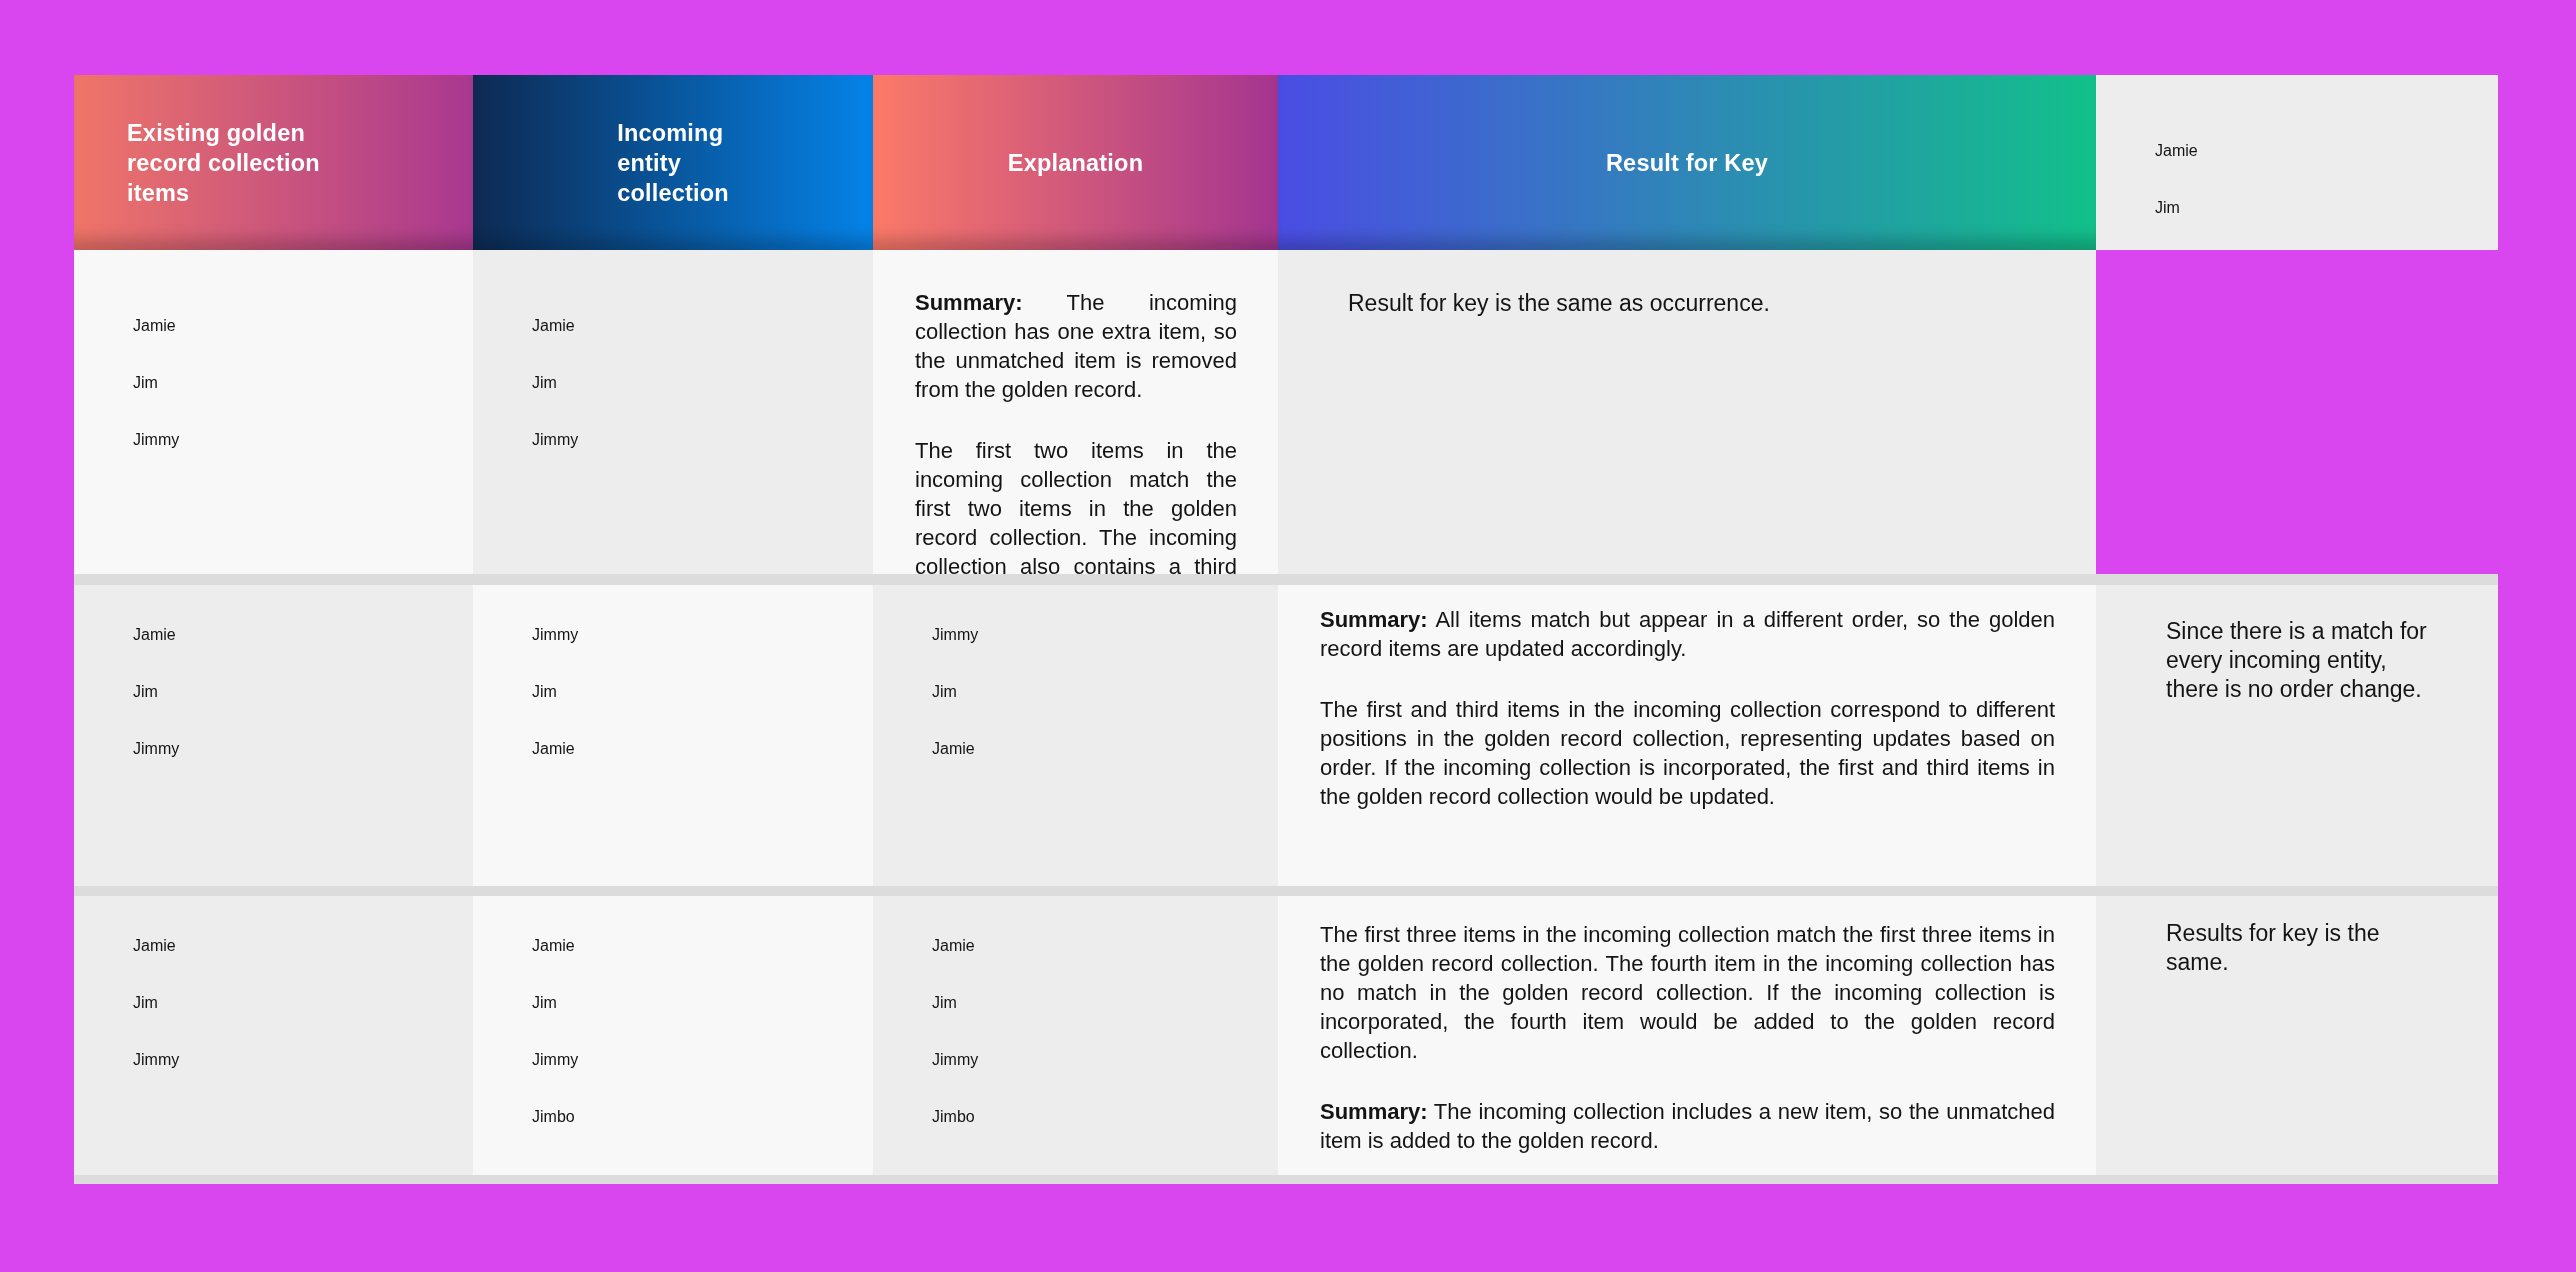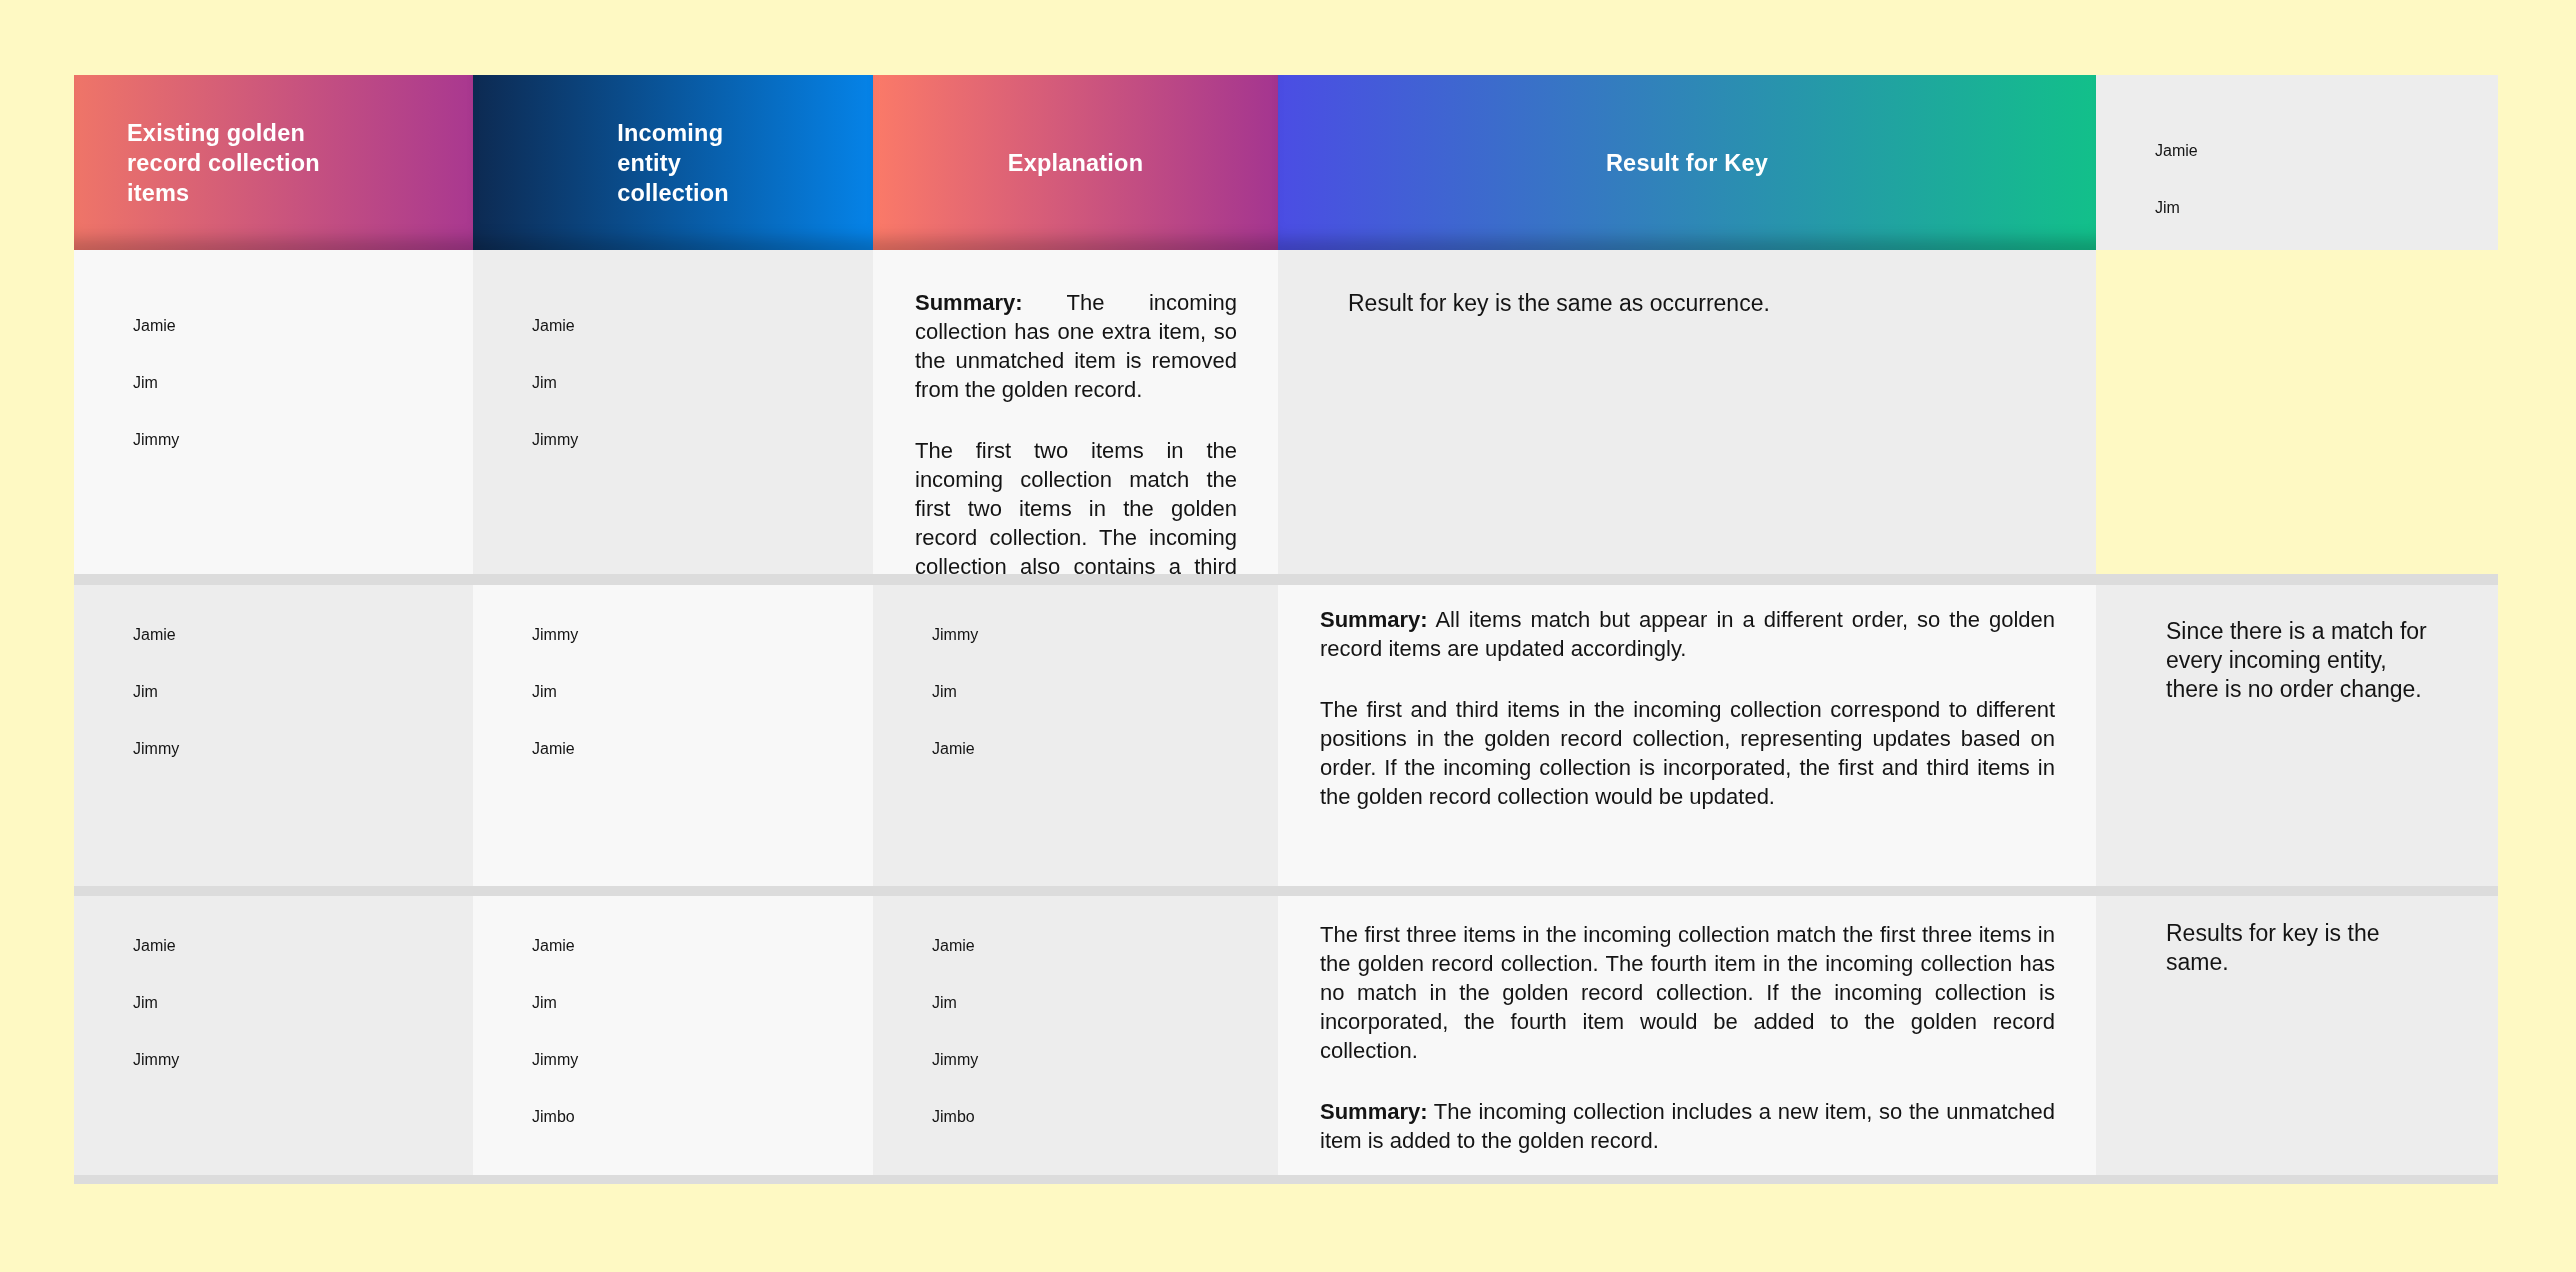--- a/index.html
+++ b/index.html
@@ -1,20 +1,20 @@
 <!DOCTYPE html>
 <html style="font-size:12px"><head>
 <meta charset="utf-8">
 <style>
   html,body{margin:0;padding:0;background:#ffffff;}
   .page{
     position:relative;
     width:2576px;
     height:1272px;
-    background:#fef9c3;
+    background:#d946ef;
     font-family:"Liberation Sans", sans-serif;
     color:#141414;
     overflow:hidden;
   }
   .table{
     position:absolute;
     left:74px;
     top:75px;
     width:2426px;
     display:grid;

